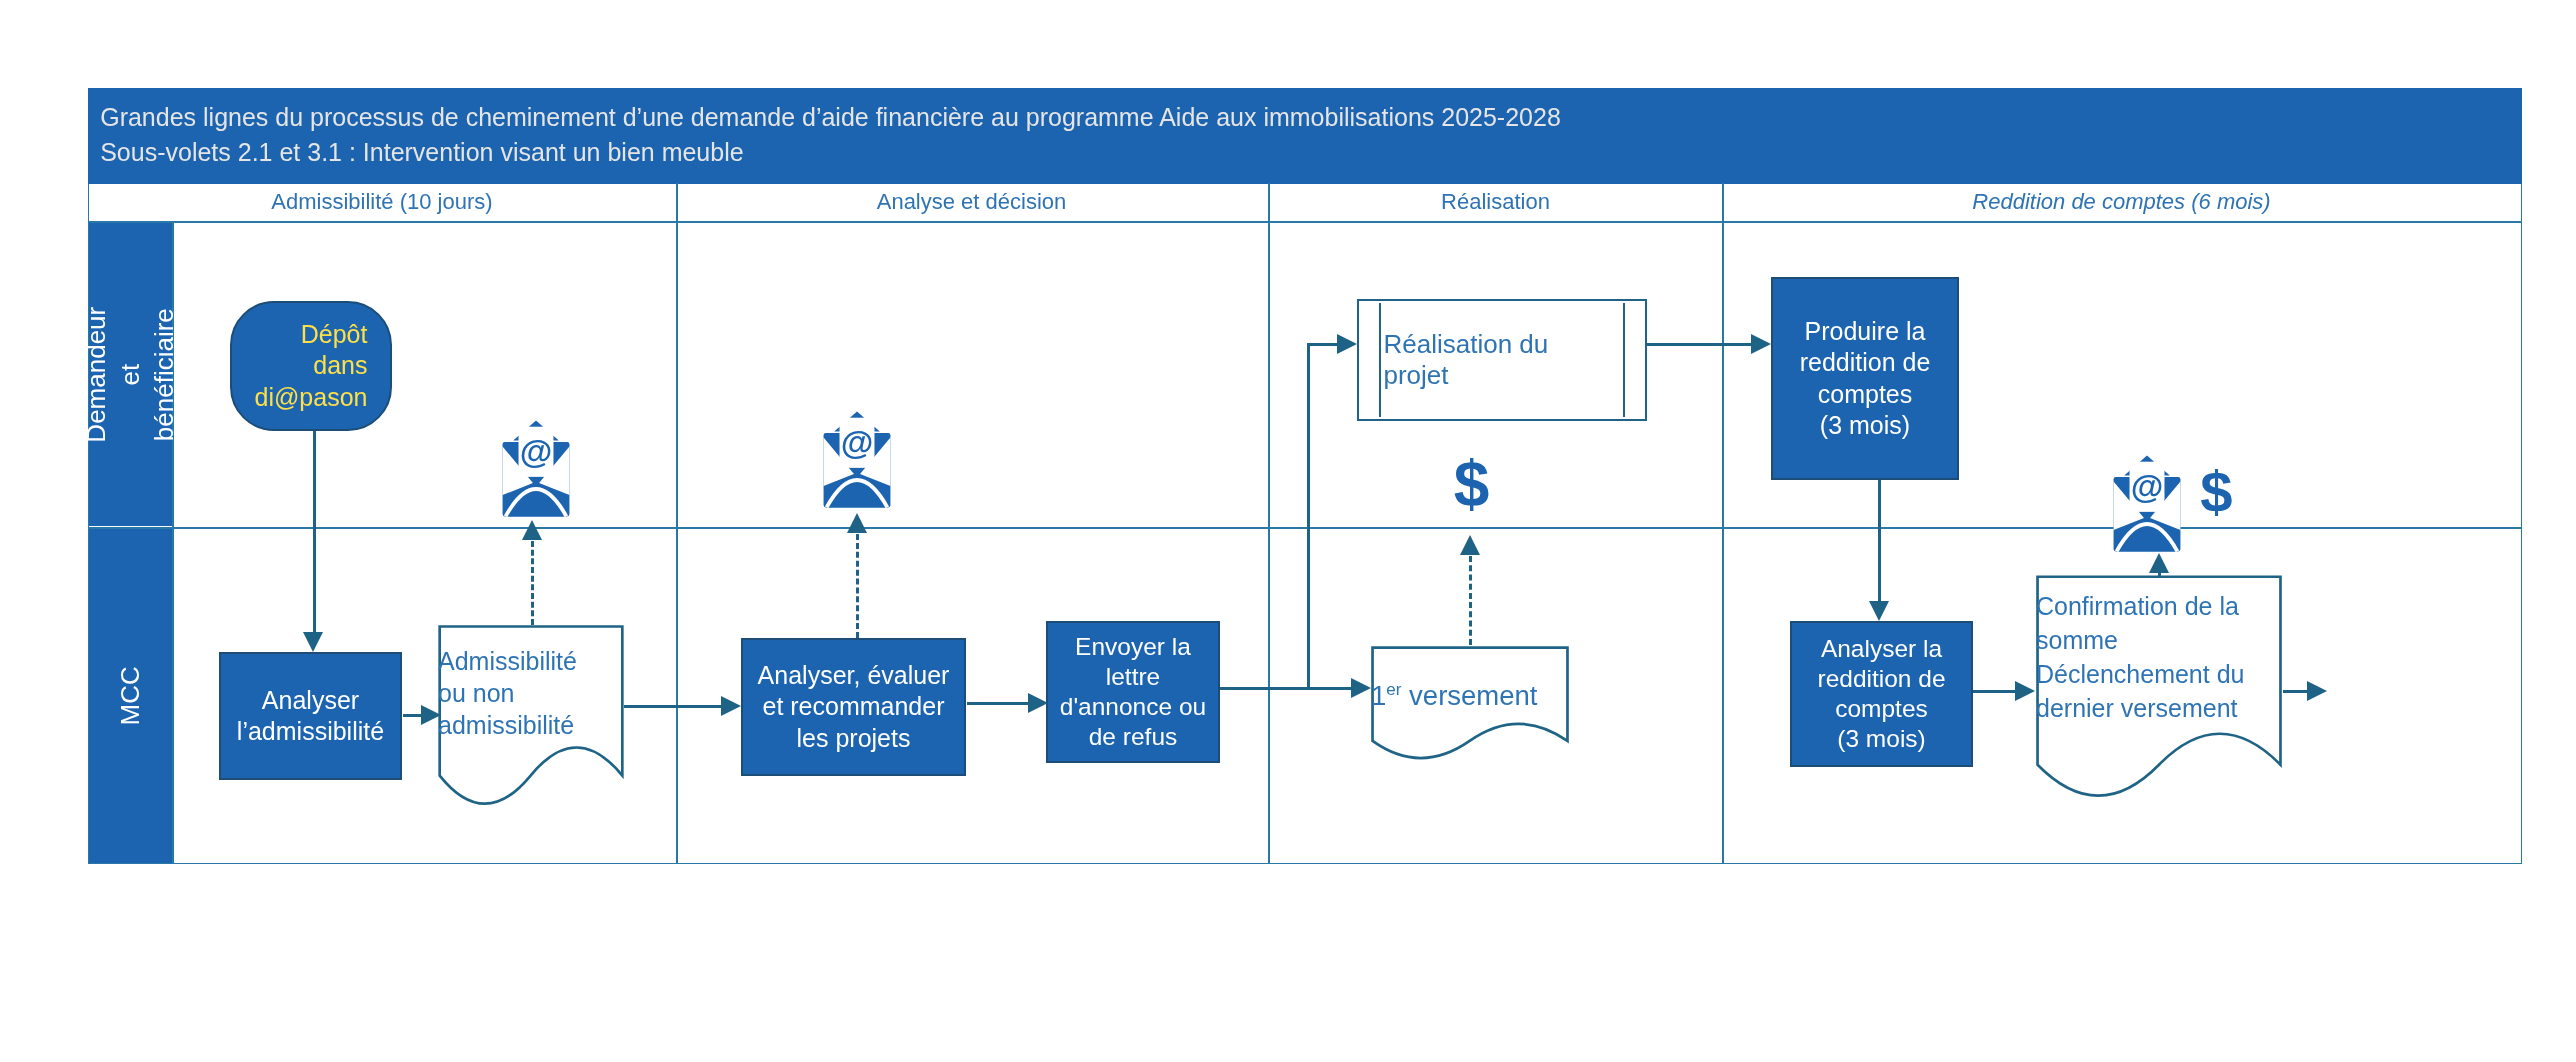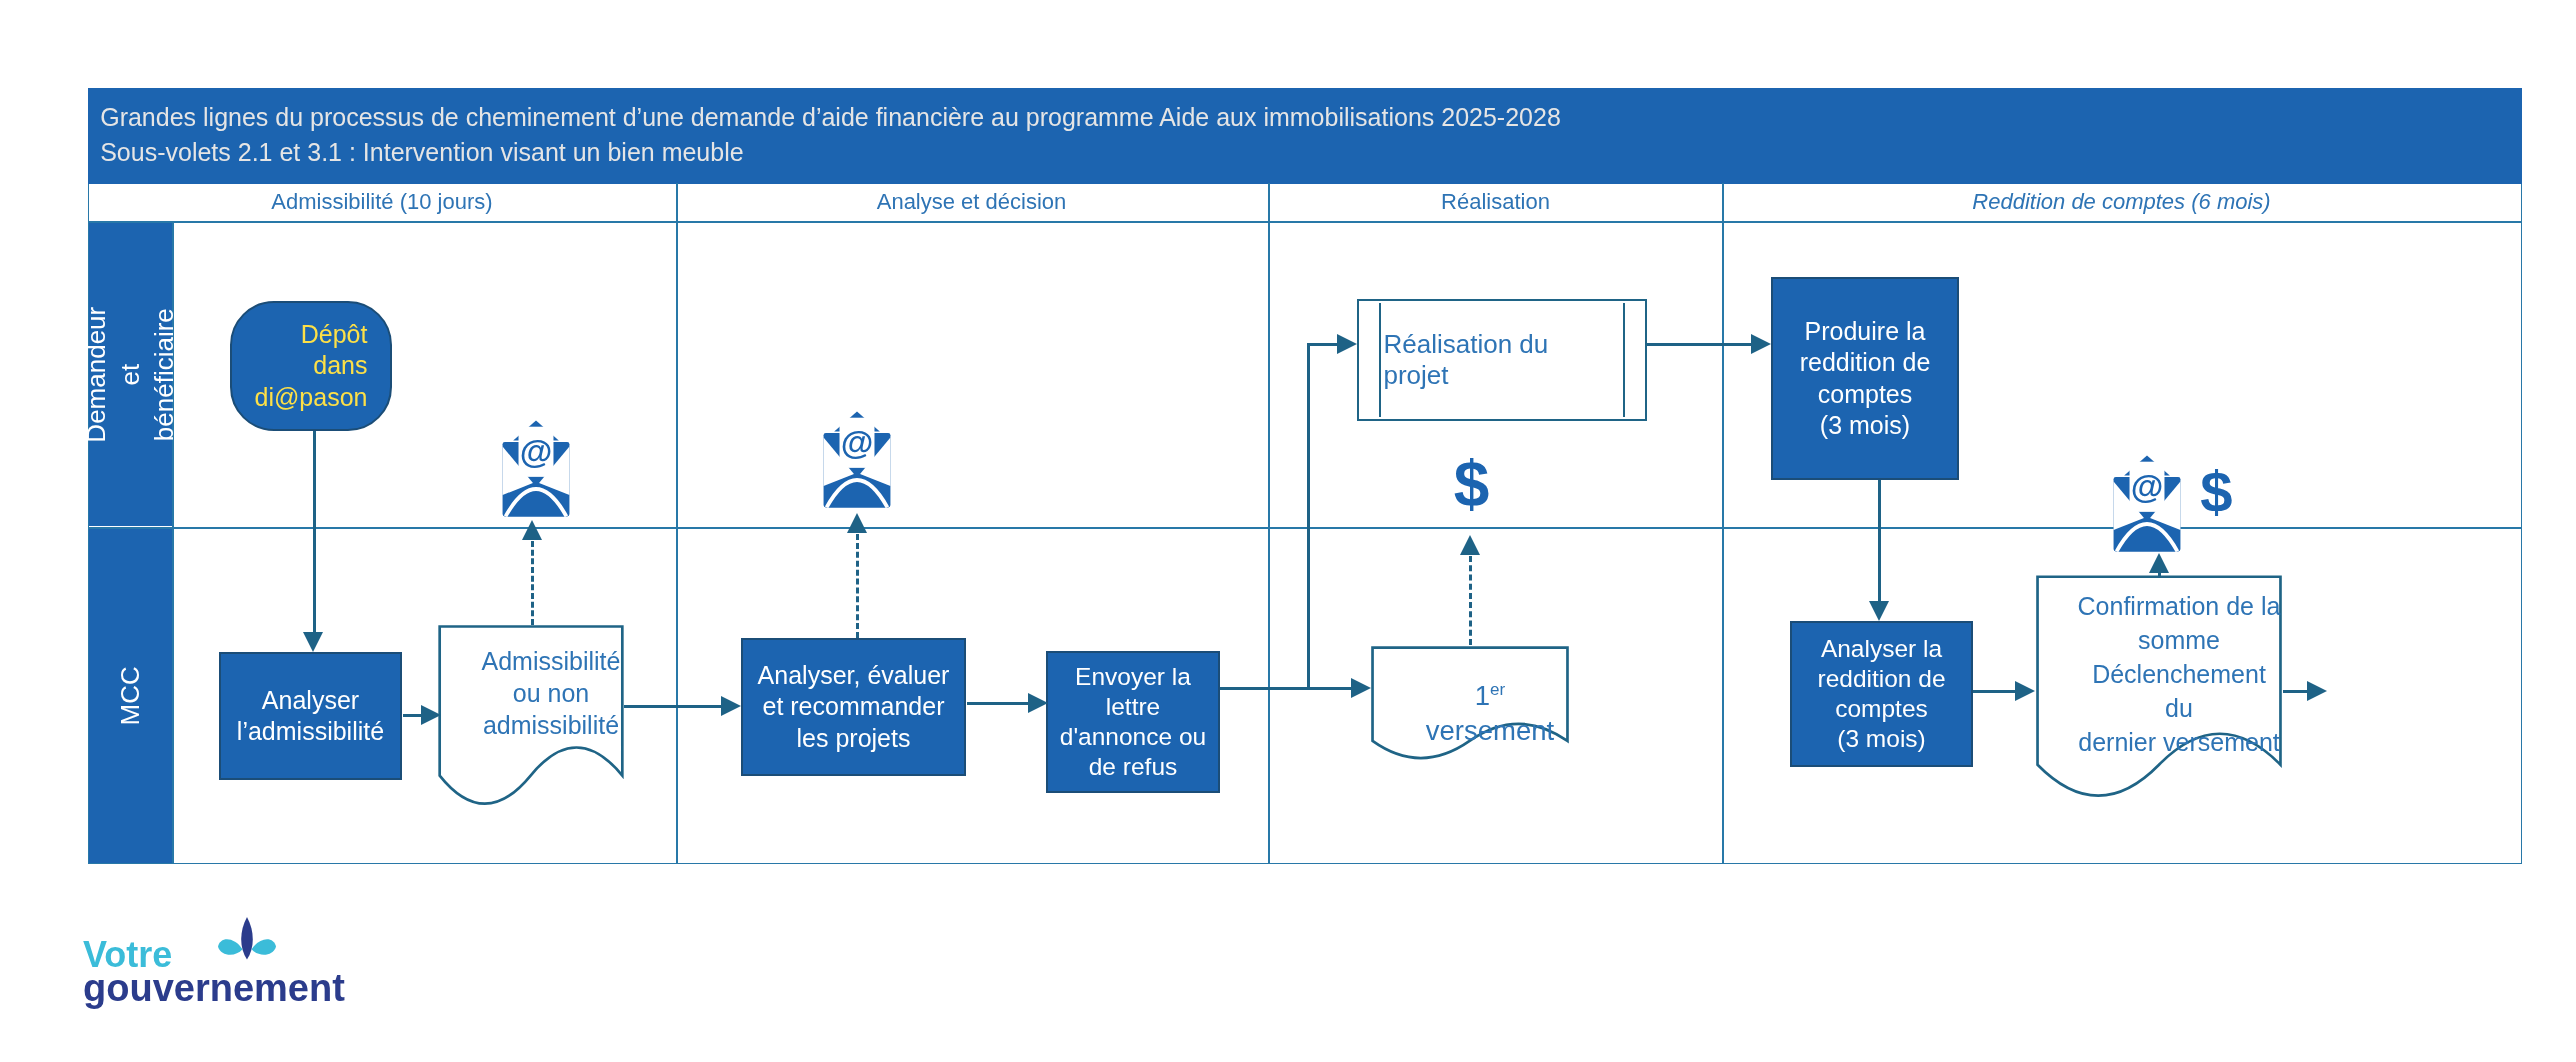--- a/index.html
+++ b/index.html
@@ -26,22 +26,22 @@
   .ar-d{position:absolute;width:0;height:0;border-left:10.7px solid transparent;border-right:10.7px solid transparent;border-top:20px solid var(--conn);}
   .ar-u{position:absolute;width:0;height:0;border-left:10.7px solid transparent;border-right:10.7px solid transparent;border-bottom:20px solid var(--conn);}
   .pbox{position:absolute;background:var(--brand);border:2.3px solid var(--boxborder);color:#fff;
         display:flex;align-items:center;justify-content:center;text-align:center;
         font-size:25px;line-height:1.26;}
   .stadium{position:absolute;background:var(--brand);border:2.3px solid var(--boxborder);color:#fde047;
         display:flex;align-items:center;justify-content:center;text-align:right;
         font-size:25px;line-height:1.26;}
   .docwrap{position:absolute;}
   .docwrap svg{position:absolute;left:0;top:0;}
-  .doctext{position:absolute;left:0;top:0;width:100%;text-align:center;color:var(--doctext);
-        font-size:25px;line-height:1.28;padding-left:40px;}
+  .doctext{position:absolute;left:0;top:0;width:100%;text-align:left;color:var(--doctext);
+        font-size:25px;line-height:1.28;}
   .colhead{position:absolute;display:flex;align-items:center;justify-content:center;
         color:var(--doctext);font-size:22px;}
   .lanecell{position:absolute;background:var(--brand);display:flex;align-items:center;justify-content:center;}
   .lanetext{transform:rotate(-90deg);color:#fff;font-size:26px;line-height:1.3;text-align:center;white-space:pre-line;width:321px;}
   .dollar{position:absolute;color:var(--brand);font-weight:bold;text-align:center;}
   .subbar{position:absolute;top:2.3px;bottom:2.3px;width:2.3px;background:var(--docline);}
   .sup{font-size:0.62em;vertical-align:super;}
 </style>
 </head>
 <body>
@@ -140,21 +140,21 @@
     </svg>
     <div class="doctext preline" style="top:20px;">Admissibilité
 ou non
 admissibilité</div>
   </div>
 
   <div class="pbox preline" style="left:741px;top:638px;width:225px;height:138px;">Analyser, évaluer
 et recommander
 les projets</div>
 
-  <div class="pbox preline" style="left:1046px;top:651px;width:174px;height:142px;font-size:24.5px;line-height:1.22;">Envoyer la
+  <div class="pbox preline" style="left:1046px;top:621px;width:174px;height:142px;font-size:24.5px;line-height:1.22;">Envoyer la
 lettre
 d'annonce ou
 de refus</div>
 
   <div class="docwrap" style="left:1371px;top:646px;width:198px;height:121px;">
     <svg width="198" height="121" viewBox="0 0 259 158">
       <path d="M2,2 H257 V124 C214,94 172,94 129,124 C86,154 44,154 2,124 Z" fill="#ffffff" stroke="var(--docline)" stroke-width="3.5"></path>
     </svg>
     <div class="doctext" style="top:32px;font-size:27.5px;">
       <span>1</span><span class="sup">er</span><span> versement</span>
@@ -213,27 +213,16 @@
 
   <div class="ar-u" style="left:847px;top:513px;"></div>
   <div class="cdash-v" style="left:856px;top:534px;height:104px;"></div>
 
   <div class="ar-u" style="left:1460px;top:535px;"></div>
   <div class="cdash-v" style="left:1469px;top:556px;height:89px;"></div>
 
   <div class="ar-u" style="left:2149px;top:553px;"></div>
   <div class="cdash-v" style="left:2158px;top:572px;height:6.1px;"></div>
 
-  <div class="abs" style="left:83px;top:917px;width:321px;height:103px;">
-    <div style="position:absolute;left:0;top:17px;font-size:36px;font-weight:bold;color:var(--votre-cyan, #3bbcd9);color:#3bbcd9;">Votre</div>
-    <div class="abs" style="left:131px;top:0px;width:66px;height:58px;">
-      <svg width="66" height="58" viewBox="0 0 100 90">
-        <path d="M50 0 C38 22 38 48 50 66 C62 48 62 22 50 0 Z" fill="#2b3c8c"></path>
-        <path d="M5 46 C8 30 30 30 43 50 C33 62 10 62 5 46 Z" fill="#3bbcd9"></path>
-        <path d="M95 46 C92 30 70 30 57 50 C67 62 90 62 95 46 Z" fill="#3bbcd9"></path>
-      </svg>
-    </div>
-    <div style="position:absolute;left:0;top:50px;font-size:38px;font-weight:bold;color:#2b3c8c;">gouvernement</div>
-  </div>
 
 
 </div>
 
 
 </body></html>

